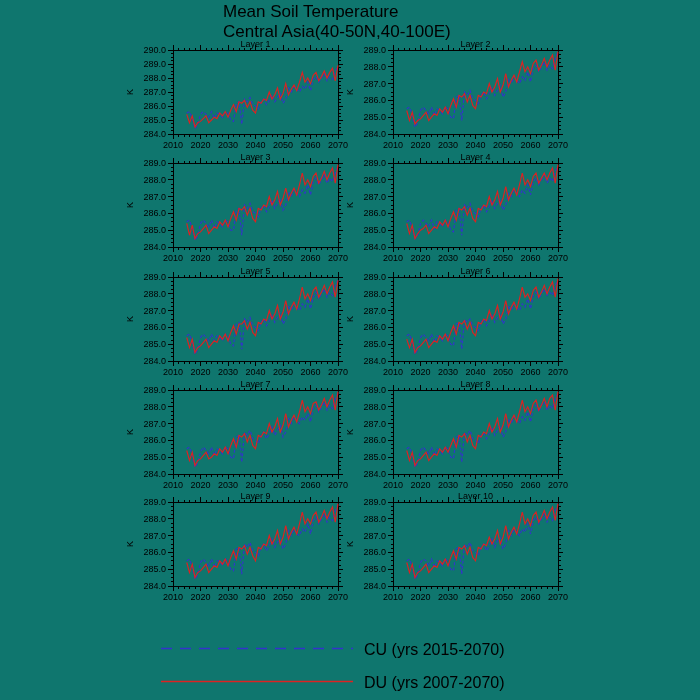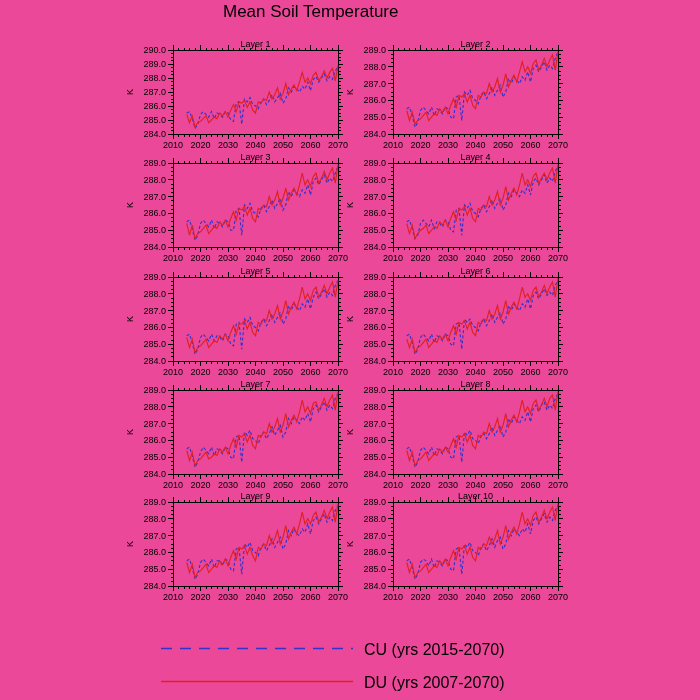--- a/index.html
+++ b/index.html
@@ -1,35 +1,36 @@
 <!DOCTYPE html>
 <html><head>
 <meta charset="utf-8">
 <style>
   html,body{margin:0;padding:0;background:#fff;}
-  .figure{position:relative;width:700px;height:700px;background:#ec4899;overflow:hidden;
+  .figure{position:relative;width:700px;height:700px;background:#0f766e;overflow:hidden;
           font-family:"Liberation Sans",sans-serif;color:#000;}
   .main-title{position:absolute;left:223px;top:2px;font-size:17px;line-height:20px;}
   #panels{position:absolute;left:0;top:0;width:700px;height:700px;}
   .panel{position:absolute;overflow:visible;font-family:"Liberation Sans",sans-serif;}
   .tk{stroke:#000;stroke-width:1;shape-rendering:crispEdges;}
   .frame{fill:none;stroke:#000;stroke-width:1;shape-rendering:crispEdges;}
   .tl{font-size:9px;fill:#000;}
   .pt{font-size:9px;fill:#000;}
   .legend{position:absolute;left:0;top:0;width:700px;height:700px;pointer-events:none;text-align:right;}
   .legend-row{position:absolute;left:160px;height:7px;}
   .legend-row svg{position:absolute;left:0;top:0;overflow:visible;}
   .legend-label{position:absolute;left:204px;top:-4px;font-size:16px;white-space:nowrap;}
 </style>
 </head>
 <body>
 
 <div class="figure">
   <div class="main-title">
     <div>Mean Soil Temperature</div>
+    <div>Central Asia(40-50N,40-100E)</div>
   </div>
 
   <div id="panels">
       <svg width="232" height="113" class="panel" style="left:123px;top:38px">
         <rect x="50" y="12" width="165" height="84" class="frame"></rect>
         <line x1="50" y1="96" x2="45" y2="96" class="tk"></line>
         <line x1="215" y1="96" x2="220" y2="96" class="tk"></line>
         <text x="43" y="99" text-anchor="end" class="tl">284.0</text>
         <line x1="50" y1="92.5" x2="47.5" y2="92.5" class="tk"></line>
         <line x1="215" y1="92.5" x2="217.5" y2="92.5" class="tk"></line>

